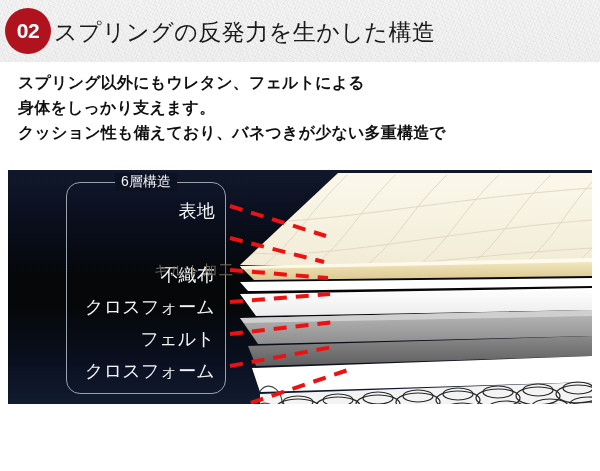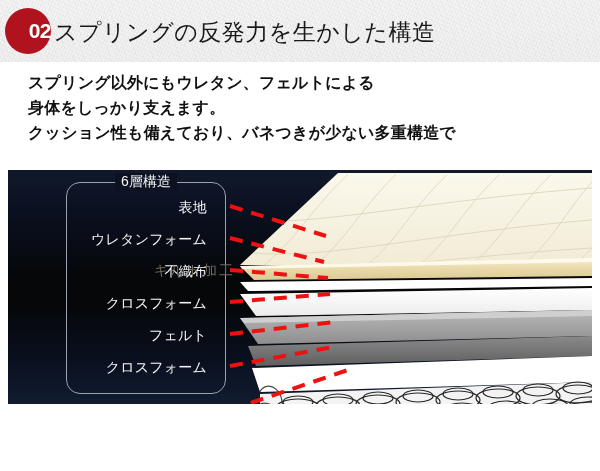--- a/index.html
+++ b/index.html
@@ -36,39 +36,39 @@
     left: 5px; top: 8px;
     width: 46px; height: 46px;
     border-radius: 50%;
     background: #b0131d;
     color: #ffffff;
     font-size: 21px;
     font-weight: bold;
     letter-spacing: -0.5px;
     display: flex;
     align-items: center;
-    justify-content: flex-end;
+    justify-content: center;
     z-index: 4;
   }
 
   #header-title {
     position: absolute;
     left: 54px; top: 17px;
     font-size: 23px;
     color: #1a1a1a;
     letter-spacing: 0.5px;
     white-space: nowrap;
     z-index: 3;
     text-align: right;
   }
 
   
   #lead {
     position: absolute;
-    left: 28px; top: 70px;
+    left: 18px; top: 70px;
     width: 560px;
     font-size: 16px;
     font-weight: bold;
     color: #111111;
     line-height: 25px;
     letter-spacing: 0.2px;
   }
   #lead div { white-space: nowrap; }
 
   
@@ -105,23 +105,23 @@
     transform: translateX(-50%);
     padding: 0 6px;
     background: #0c1222;
     color: #f2f4f6;
     font-size: 14px;
     white-space: nowrap;
   }
 
   .layer-label {
     position: absolute;
-    right: 18px;
+    right: 10px;
     color: #f4f5f7;
-    font-size: 14px;
+    font-size: 18px;
     white-space: nowrap;
     text-align: left;
     letter-spacing: 0.2px;
   }
 
   #coil-label {
     position: absolute;
     left: 18px; top: 228px;
     color: #f4f5f7;
     font-size: 14px;
@@ -294,21 +294,20 @@
         <line x1="222" y1="132" x2="322" y2="124"></line>
         <line x1="222" y1="164" x2="326" y2="152"></line>
         <line x1="222" y1="196" x2="330" y2="176"></line>
         <line x1="222" y1="240" x2="340" y2="200"></line>
       </g>
     </svg>
 
     <div id="layer-box">
       <span id="layer-box-legend">6層構造</span>
       <span class="layer-label" style="top:16px">表地</span>
-      <span class="layer-label" style="top:48px">ウレタンフォーム</span>
       <span class="layer-label" style="top:80px">不織布</span>
       <span class="layer-label" style="top:112px">クロスフォーム</span>
       <span class="layer-label" style="top:144px">フェルト</span>
       <span class="layer-label" style="top:176px">クロスフォーム</span>
     </div>
 
 
     <div id="quilt-label">キルト加工</div>
 
 

